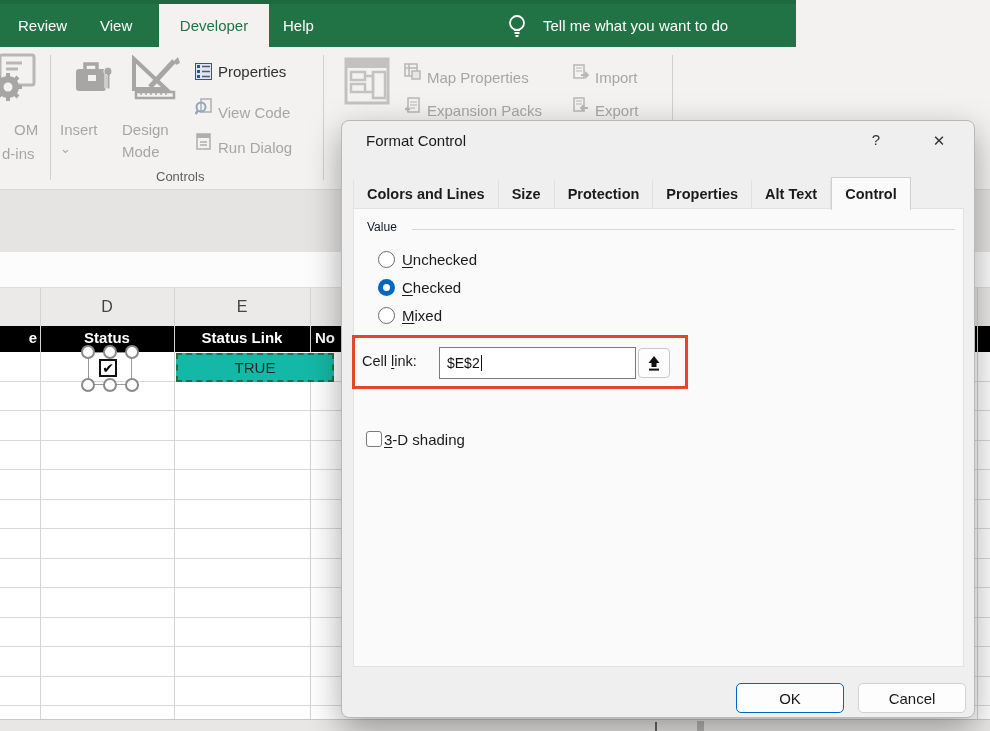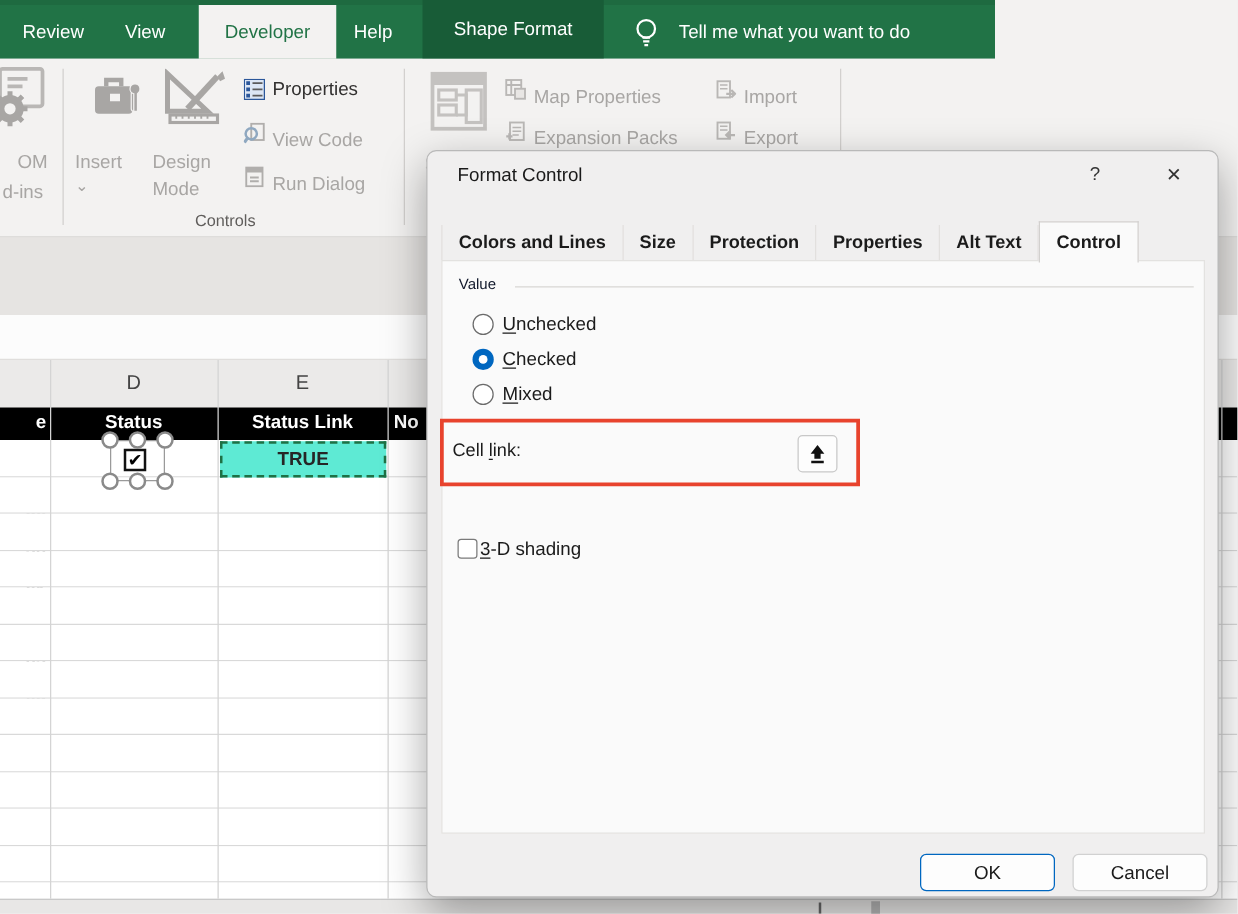--- a/index.html
+++ b/index.html
@@ -31,22 +31,22 @@
   .colheaders { left:0; top:288px; width:990px; height:38px; background:#ebeae9; }
   .colheaders .ch { position:absolute; top:0; height:38px; line-height:38px; text-align:center; color:#444; font-size:16px; }
   .blackrow { left:0; top:326px; width:990px; height:26px; background:#000; color:#fff; font-weight:bold; font-size:15px; z-index:2; }
   .blackrow span { position:absolute; top:3px; }
   .gridrows { left:0; top:352px; width:990px; height:367px; overflow:hidden; }
   .grow { width:990px; height:29.5px; border-bottom:1px solid #d9d9d9; position:relative; background:#fff; }
   .grow .num { position:absolute; left:0; top:0; width:37px; height:29.5px; line-height:29.5px; text-align:right; font-size:15px; font-weight:600; color:#222;margin-top:48px; }
   .vline { position:absolute; top:288px; width:1px; height:431px; background:#d4d4d4; z-index:2; }
 
   
-  .true-cell { left:176px; top:353px; width:133px; height:29px; border:2px dashed #1e7145; z-index:3;
-               display:flex; align-items:center; justify-content:center; font-size:15px; font-weight:700; color:#262626; background:#5eead4; }
+  .true-cell { left:176px; top:353px; width:158px; height:29px; border:2px dashed #1e7145; z-index:3;
+               display:flex; align-items:center; justify-content:center; font-size:15px; font-weight:400; color:#262626; background:#14b8a6; }
 
   
   .sel-rect { left:88px; top:352px; width:44px; height:33px; border:1px solid #9a9a9a; z-index:3; background:transparent; }
   .handle { position:absolute; width:14px; height:14px; border-radius:50%; background:#fff; border:2px solid #8a8a8a; z-index:4; }
   .cbx-control { left:99px; top:359px; width:18px; height:18px; border:2px solid #111; background:#fff; z-index:4;
                  display:flex; align-items:center; justify-content:center; font-size:14px; color:#000; font-weight:bold; }
 
   
   .bottombar { left:0; top:719px; width:990px; height:12px; background:#e8e7e6; border-top:1px solid #c9c9c9; z-index:5; }
   .tick1 { position:absolute; left:655px; top:2px; width:2px; height:9px; background:#666; }
@@ -96,21 +96,20 @@
   svg { display:block; }
 </style>
 </head>
 <body>
 
 <div class="abs topbar">
   <span class="tab" style="left:18px">Review</span>
   <span class="tab" style="left:100px">View</span>
   <span class="tab tab-developer" style="left:159px; width:110px;">Developer</span>
   <span class="tab" style="left:283px">Help</span>
-  <span class="tab tab-shapeformat" style="left:338px; width:145px; height:47px; line-height:47px; top:-4px;">Shape Format</span>
   <span class="abs" style="left:504px; top:8px;">
     <svg width="26" height="28" viewBox="0 0 26 28">
         <circle cx="13" cy="11" r="7" fill="none" stroke="#fff" stroke-width="1.8"></circle>
         <path d="M10 18 h6 M10.5 21 h5 M11.5 24 h3" stroke="#fff" stroke-width="1.8" fill="none"></path>
       </svg>
   </span>
   <span class="tellme" style="left:543px;">Tell me what you want to do</span>
 </div>
 
 <div class="abs ribbon">
@@ -322,20 +321,24 @@
       <span class="radio sel"></span>
       <span class="opt-label"><span class="accel">C</span><span>hecked</span></span>
     </div>
     <div class="radio-row" style="top:94px;">
       <span class="radio"></span>
       <span class="opt-label"><span class="accel">M</span><span>ixed</span></span>
     </div>
 
     <div class="red-rect"></div>
     <div class="cell-link-label"><span>Cell </span><span class="accel">l</span><span>ink:</span></div>
+    <div class="cell-link-input">
+      <span>$E$2</span>
+        <span class="caret"></span>
+    </div>
     <div class="picker-btn">
       <svg width="16" height="17" viewBox="0 0 16 17">
         <path d="M8 1 L13.5 8 H10.5 V12 H5.5 V8 H2.5 Z" fill="#111"></path>
         <rect x="3" y="13.6" width="10" height="2" fill="#111"></rect>
       </svg>
     </div>
 
     <div class="shade-row">
       <span class="cbx"></span>
       <span class="shade-label"><span class="accel">3</span><span>-D shading</span></span>

